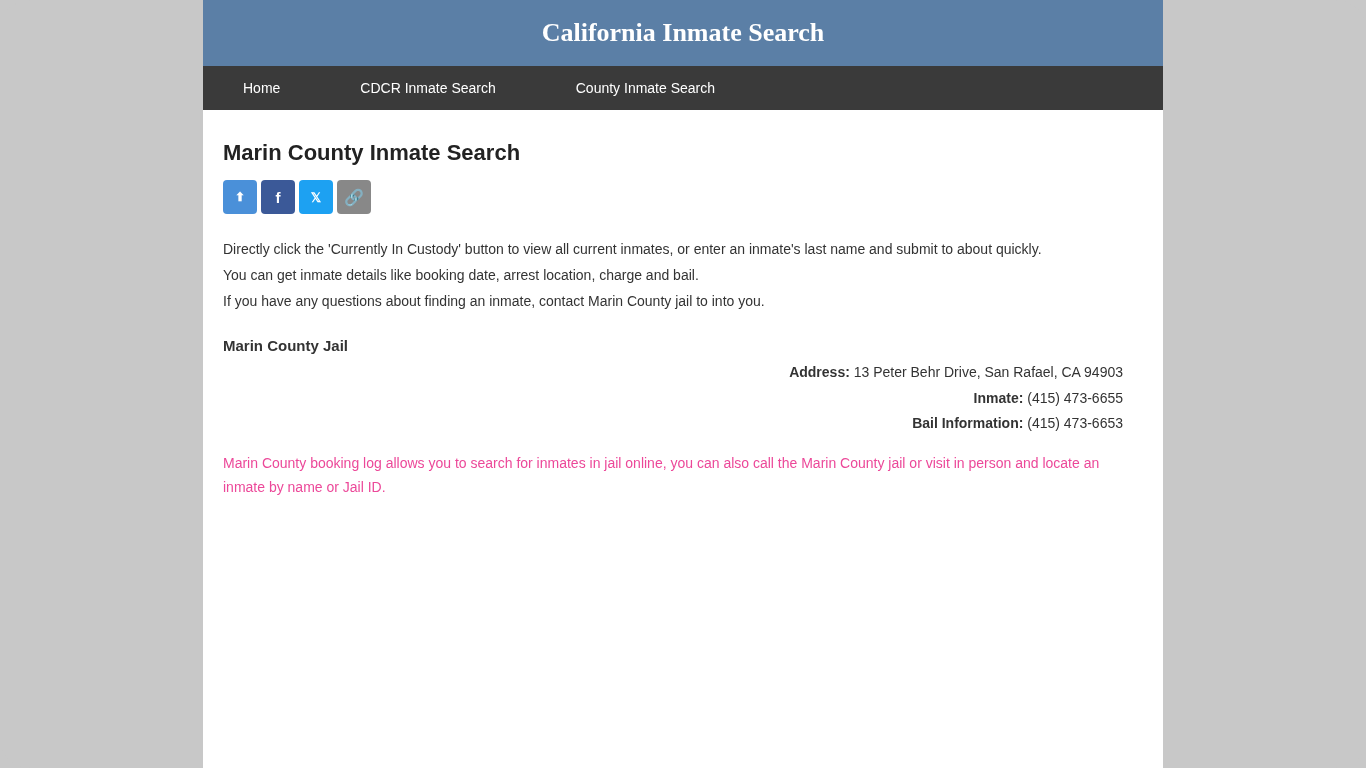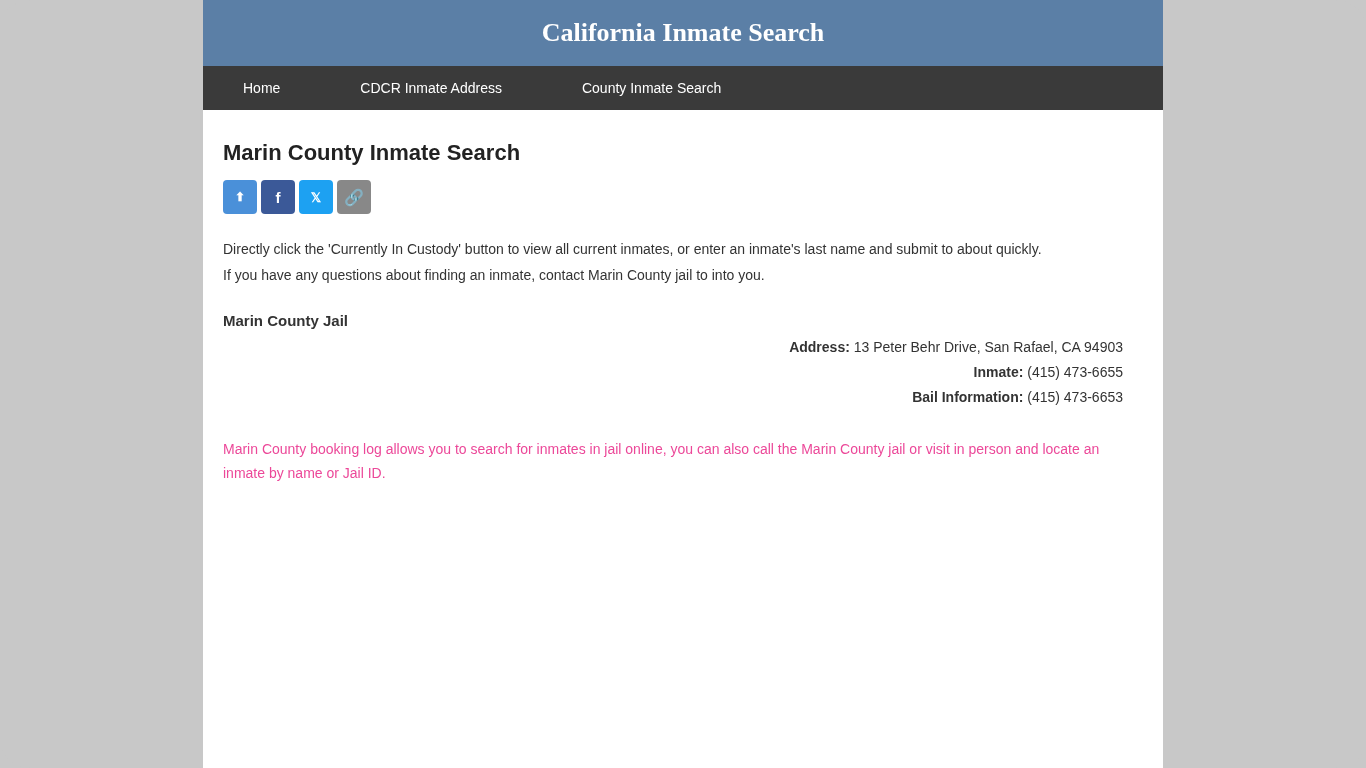--- a/index.html
+++ b/index.html
@@ -113,21 +113,21 @@
     }
 
     #intro-text p {
       margin-bottom: 2px;
       font-family: Arial, sans-serif;
       font-size: 14px;
       color: #333;
     }
 
     #jail-info {
-      margin-bottom: 28px;
+      margin-bottom: 16px;
     }
 
     #jail-name {
       font-weight: bold;
       font-size: 15px;
       font-family: Arial, sans-serif;
       margin-bottom: 6px;
     }
 
     #jail-details p {
@@ -157,36 +157,37 @@
 <body>
 
 <div class="outer-wrapper">
   <div id="app-wrapper">
     <div id="site-header">
       <span id="site-title">California Inmate Search</span>
     </div>
 
     <nav id="nav-bar">
       <a class="nav-item">Home</a>
-      <a class="nav-item">CDCR Inmate Address</a>
+      <a class="nav-item">CDCR Inmate Search</a>
       <a class="nav-item">County Inmate Search</a>
     </nav>
 
     <div id="main-content">
       <h1 id="page-title">Marin County Inmate Search</h1>
 
       <div id="share-buttons">
         <button class="share-btn share-btn-share" title="Share">⬆</button>
         <button class="share-btn share-btn-facebook" title="Facebook">f</button>
         <button class="share-btn share-btn-twitter" title="Twitter">𝕏</button>
         <button class="share-btn share-btn-link" title="Copy Link">🔗</button>
       </div>
 
       <div id="intro-text">
         <p>Directly click the 'Currently In Custody' button to view all current inmates, or enter an inmate's last name and submit to about quickly.</p>
+        <p>You can get inmate details like booking date, arrest location, charge and bail.</p>
         <p>If you have any questions about finding an inmate, contact Marin County jail to into you.</p>
       </div>
 
       <div id="jail-info">
         <p id="jail-name">Marin County Jail</p>
         <div id="jail-details">
           <p><strong>Address:</strong> 13 Peter Behr Drive, San Rafael, CA 94903</p>
           <p><strong>Inmate:</strong> (415) 473-6655</p>
           <p><strong>Bail Information:</strong> (415) 473-6653</p>
         </div>

